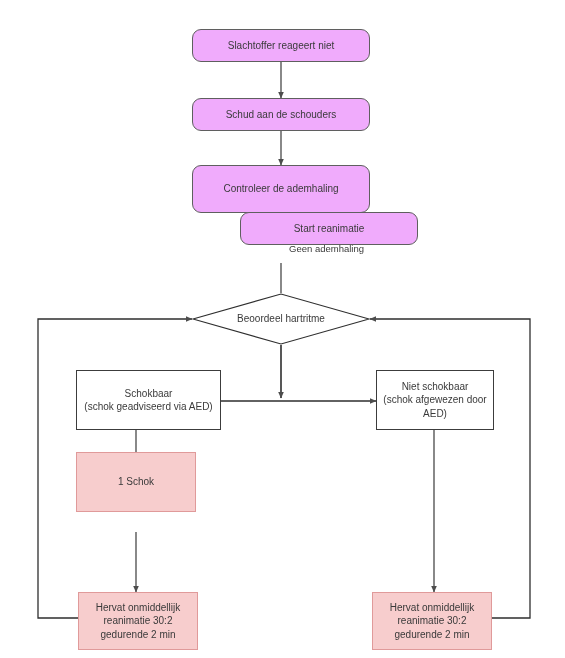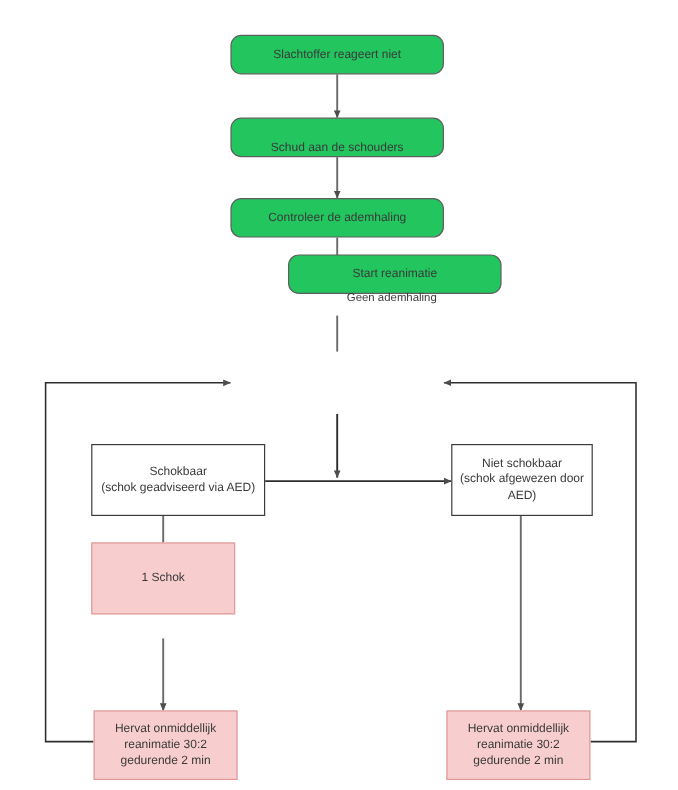--- a/index.html
+++ b/index.html
@@ -29,21 +29,21 @@
     justify-content: center;
     text-align: center;
     font-size: 10px;
     color: #3a3a3a;
     line-height: 1.35;
     z-index: 3;
   }
   .node-rounded {
     border: 1px solid #5f5f5f;
     border-radius: 9px;
-    background: #22c55e;
+    background: #f0abfc;
   }
   .node-rect {
     border: 1px solid #3c3c3c;
     background: #ffffff;
   }
   .node-pink {
     border: 1px solid #e09a9a;
     background: #f7cdcd;
   }
   .node-diamond {
@@ -116,34 +116,40 @@
 
     <path d="M78,618 L38,618 L38,319 L192,319" fill="none" stroke="#2e2e2e" stroke-width="1.3" marker-end="url(#arrowhead)"></path>
 
     <path d="M492,618 L530,618 L530,319 L370,319" fill="none" stroke="#2e2e2e" stroke-width="1.3" marker-end="url(#arrowhead)"></path>
   </svg>
 
   <div class="node node-rounded" style="left:192px; top:29px; width:178px; height:33px;">
     <span class="label">Slachtoffer reageert niet</span>
   </div>
 
-  <div class="node node-rounded" style="left:192px; top:98px; width:178px; height:33px;align-items:flex-end;">
+  <div class="node node-rounded" style="left:192px; top:98px; width:178px; height:33px;">
     <span class="label">Schud aan de schouders</span>
   </div>
 
-  <div class="node node-rounded" style="left:192px; top:165px; width:178px; height:33px;">
+  <div class="node node-rounded" style="left:192px; top:165px; width:178px; height:48px;">
     <span class="label">Controleer de ademhaling</span>
   </div>
 
   <div class="edge-label" style="left:289px; top:203px;margin-top:40px;">Geen ademhaling</div>
 
   <div class="node node-rounded" style="left:192px; top:212px; width:178px; height:33px;margin-left:48px;">
     <span class="label">Start reanimatie</span>
   </div>
 
+  <div class="node node-diamond" style="left:192px; top:293px; width:178px; height:52px;">
+    <svg class="diamond-shape" viewBox="0 0 178 52" preserveAspectRatio="none">
+      <polygon points="1,26 89,1 177,26 89,51" fill="#ffffff" stroke="#2e2e2e" stroke-width="1.1"></polygon>
+    </svg>
+    <span class="label">Beoordeel hartritme</span>
+  </div>
 
   <div class="node node-rect" style="left:76px; top:370px; width:145px; height:60px;">
     <span class="label">Schokbaar
 (schok geadviseerd via AED)</span>
   </div>
 
   <div class="node node-rect" style="left:376px; top:370px; width:118px; height:60px;justify-content:flex-end;">
     <span class="label">Niet schokbaar
 (schok afgewezen door AED)</span>
   </div>

